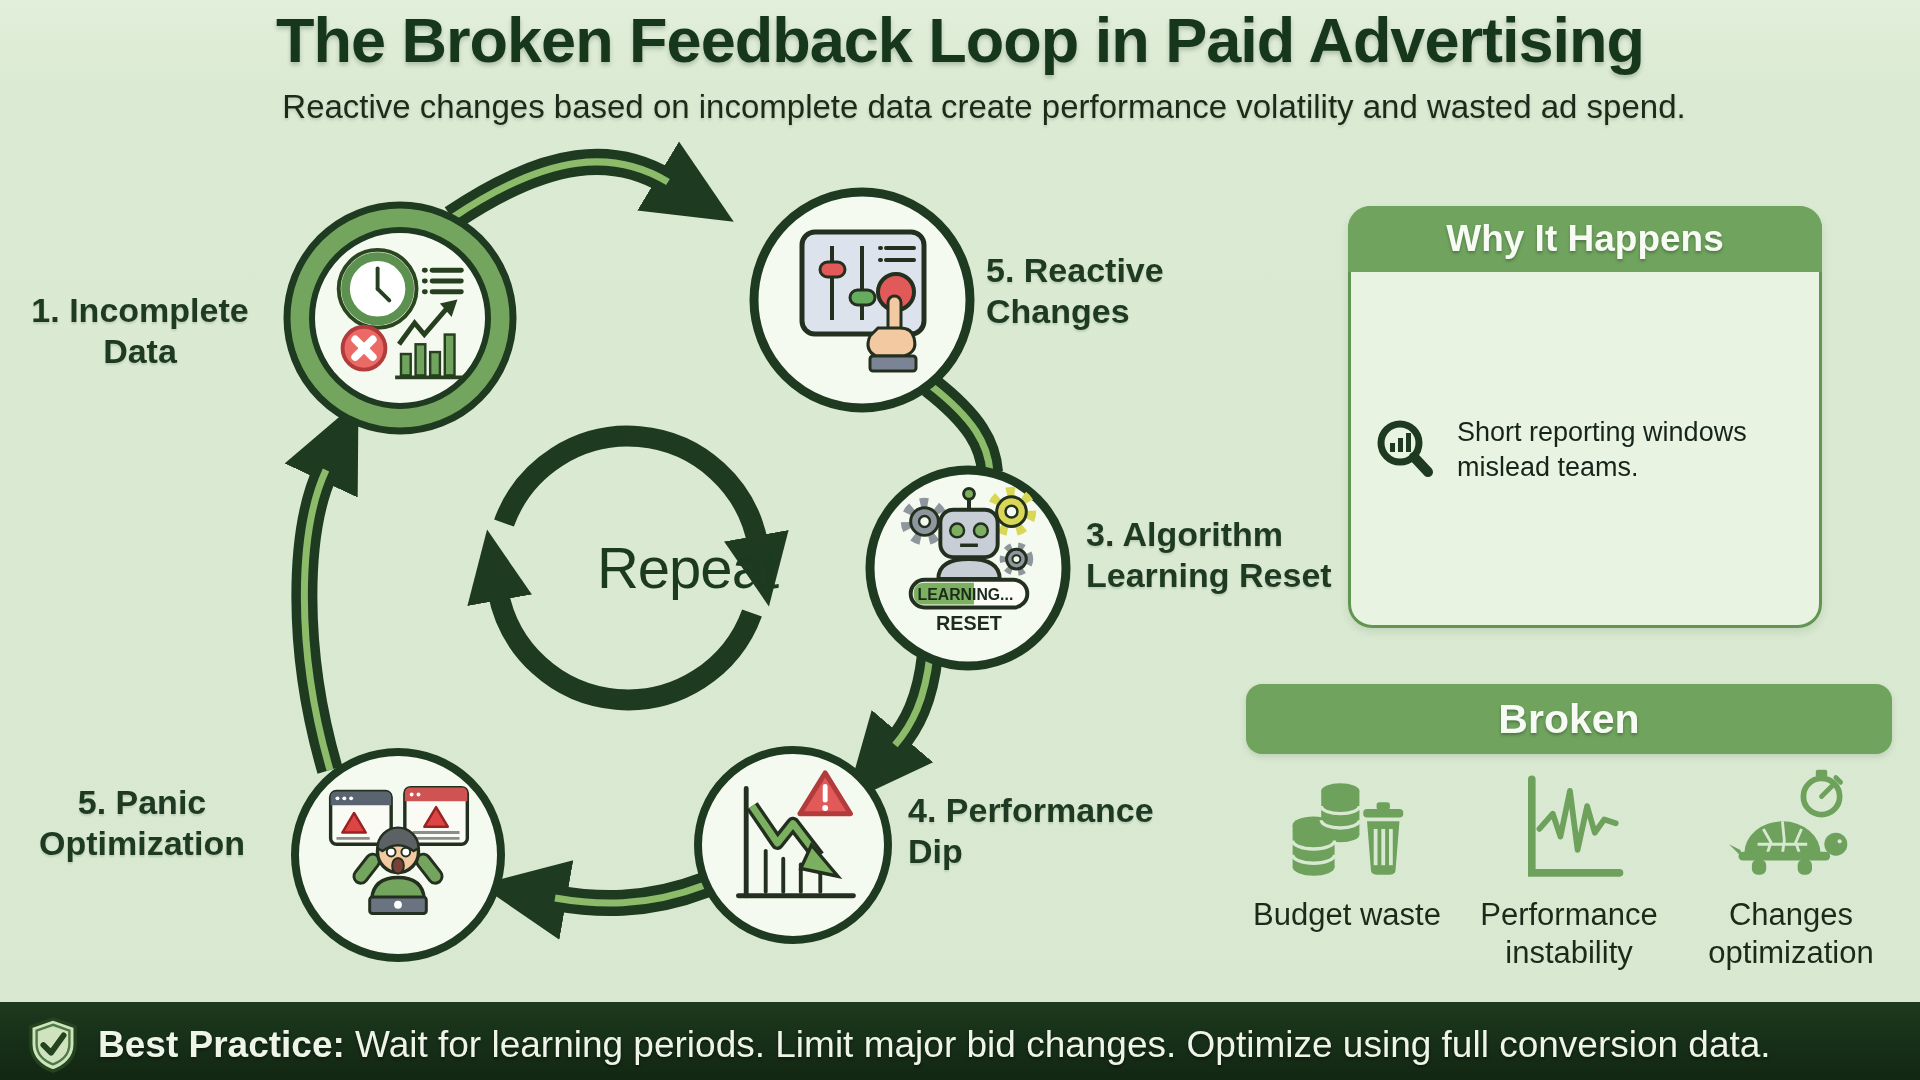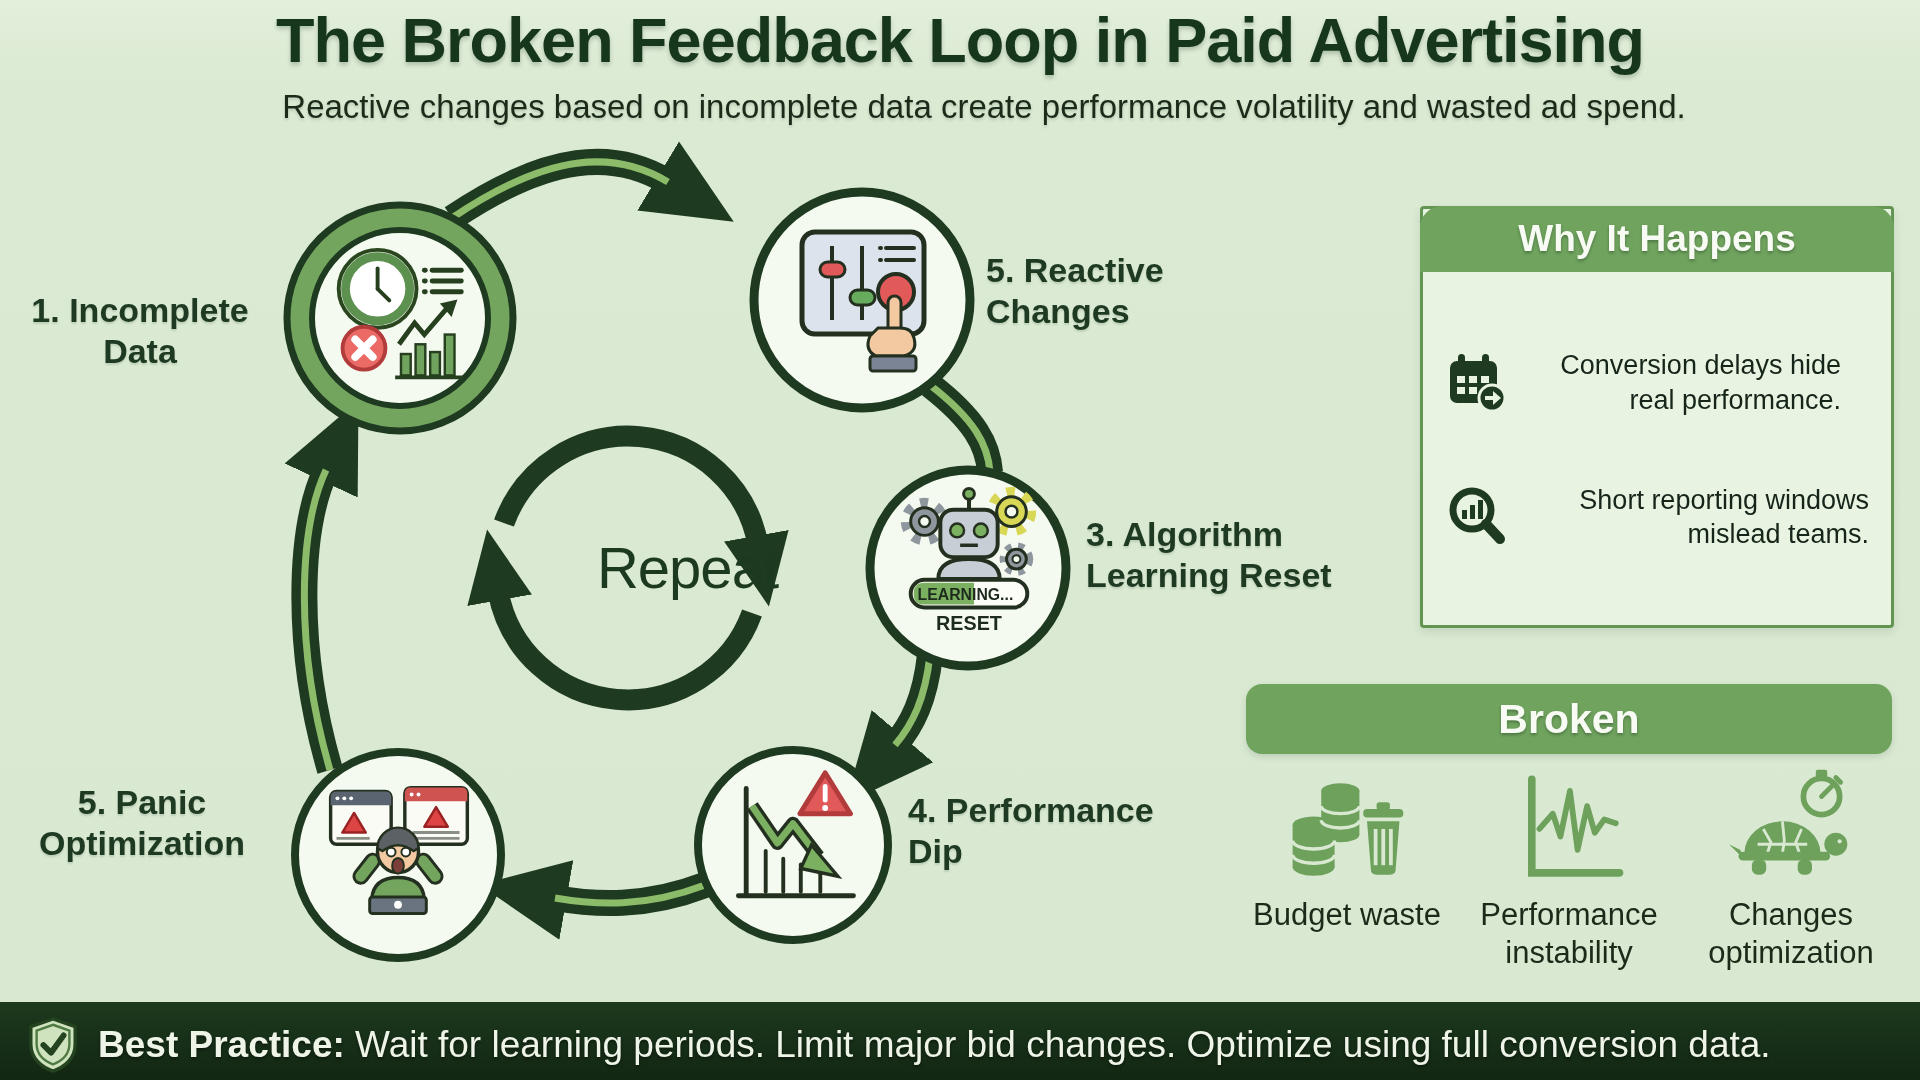--- a/index.html
+++ b/index.html
@@ -22,24 +22,23 @@
   
   .step-label{font-size:34px;font-weight:bold;color:#1f3a22;line-height:1.22;
     text-shadow:0 2px 2px rgba(30,58,32,.15);}
   .step-label.r{text-align:center;}
   .repeat-label{
     left:478px;top:534px;width:300px;text-align:right;
     font-size:58px;font-weight:normal;color:#1c3a20;letter-spacing:-1px;
   }
   
   .why-panel{
-    left:1420px;top:206px;width:468px;height:416px;
-    background:#e9f3e2;border:3px solid #639552;border-radius:4px;
+    left:1348px;top:206px;width:468px;height:416px;
+    background:#e9f3e2;border:3px solid #639552;border-radius:24px;
     box-shadow:0 4px 8px rgba(40,70,40,.12);
-    text-align:right;
   }
   .panel-header{
     position:absolute;left:-3px;top:-3px;right:-3px;height:66px;
     background:#6fa35e;border-radius:22px 22px 0 0;
     display:flex;align-items:center;justify-content:center;
     font-size:37px;font-weight:bold;color:#f7fbf3;
     text-shadow:0 2px 3px rgba(20,40,20,.35);
   }
   .why-body{position:absolute;left:0;right:0;top:66px;bottom:0;
     display:flex;flex-direction:column;justify-content:space-evenly;padding:8px 22px;}
@@ -271,38 +270,20 @@
   <div class="abs step-label" style="left:986px;top:250px;width:240px;">5. Reactive Changes</div>
   <div class="abs step-label" style="left:1086px;top:514px;width:290px;">3. Algorithm Learning Reset</div>
   <div class="abs step-label" style="left:908px;top:790px;width:290px;">4. Performance Dip</div>
   <div class="abs step-label r" style="left:17px;top:782px;width:250px;">5. Panic Optimization</div>
   <div class="abs repeat-label">Repeat</div>
 
   <div class="abs why-panel">
     <div class="panel-header">Why It Happens</div>
     <div class="why-body">
 
-      <div class="why-row">
-        <svg class="w-icon" width="64" height="64" viewBox="0 0 64 64">
-          <rect x="13" y="3" width="7" height="15" rx="3.5" fill="#1e3a20"></rect>
-          <rect x="37" y="3" width="7" height="15" rx="3.5" fill="#1e3a20"></rect>
-          <rect x="5" y="10" width="47" height="42" rx="7" fill="#1e3a20"></rect>
-          <g fill="#e9f3e2">
-            <rect x="12" y="25" width="8" height="7"></rect>
-              <rect x="24" y="25" width="8" height="7"></rect>
-              <rect x="36" y="25" width="8" height="7"></rect>
-            <rect x="12" y="36" width="8" height="7"></rect>
-              <rect x="24" y="36" width="8" height="7"></rect>
-          </g>
-          <circle cx="47" cy="47" r="13" fill="#1e3a20" stroke="#e9f3e2" stroke-width="3"></circle>
-          <line x1="40" y1="47" x2="50" y2="47" stroke="#e9f3e2" stroke-width="4"></line>
-          <polygon points="48,40 56,47 48,54" fill="#e9f3e2"></polygon>
-        </svg>
-        <div class="why-text">Conversion delays hide real performance.</div>
-      </div>
 
       <div class="why-row">
         <svg class="w-icon" width="64" height="64" viewBox="0 0 64 64">
           <circle cx="27" cy="25" r="19" fill="none" stroke="#1e3a20" stroke-width="7"></circle>
           <g fill="#1e3a20">
             <rect x="17" y="25" width="5" height="9"></rect>
             <rect x="25" y="20" width="5" height="14"></rect>
             <rect x="33" y="15" width="5" height="19"></rect>
           </g>
           <line x1="41" y1="39" x2="55" y2="54" stroke="#1e3a20" stroke-width="10" stroke-linecap="round"></line>

